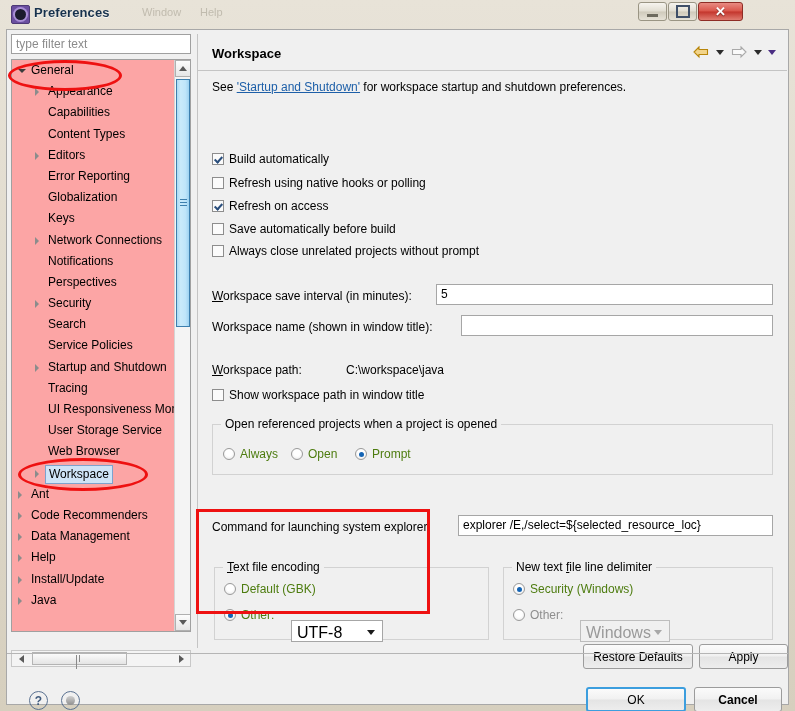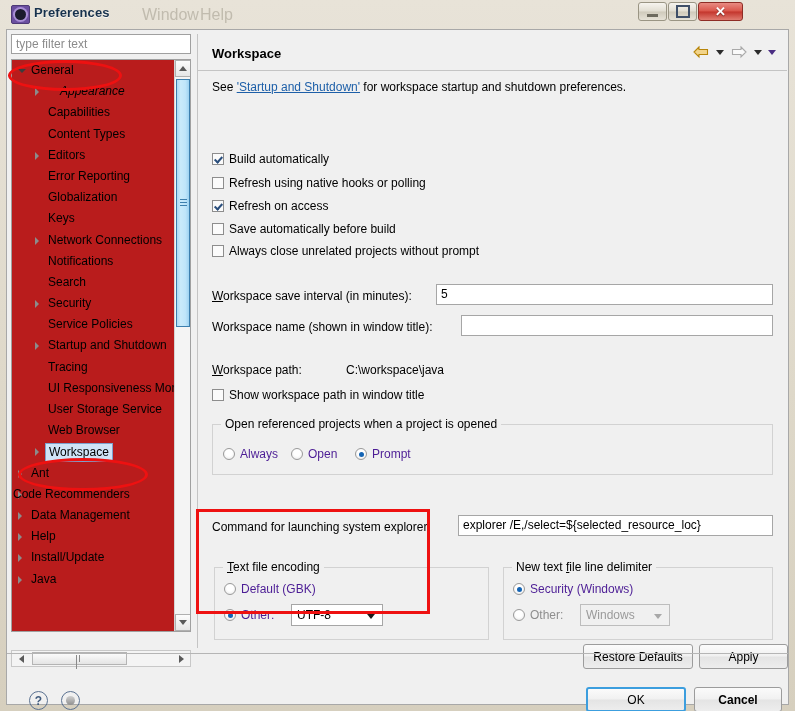--- a/index.html
+++ b/index.html
@@ -33,21 +33,21 @@
     background: #1b1b2e;
     box-shadow: 0 0 0 2px #a98fd6;
   }
   .title-text {
     position: absolute; left: 34px; top: 5px;
     font-size: 13px; color: #18324d; font-weight: 600;
     letter-spacing: .1px;
     text-shadow: 0 1px 0 rgba(255,255,255,.75);
   }
   .title-ghost {
-    position: absolute; top: 6px; font-size: 16px;
+    position: absolute; top: 6px; font-size: 11px;
     color: rgba(160,155,140,.55);
     padding-left: 32px;
   }
   .winbtns { position: absolute; right: 6px; top: 2px; display: flex; gap: 1px; }
   .winbtn {
     width: 29px; height: 19px;
     border: 1px solid #9a9584;
     border-radius: 3px;
     background: linear-gradient(to bottom,#f6f4ef 0%,#e2ded2 48%,#cfcabb 52%,#e6e2d7 100%);
     display: flex; align-items: center; justify-content: center;
@@ -79,21 +79,21 @@
   .filterbox {
     position: absolute; left: 0; top: 0; width: 180px; height: 20px;
     border: 1px solid #a0a0a0; background: #ffffff;
     box-sizing: border-box;
     font-size: 12px; color: #8b8b8b;
     padding: 2px 0 0 4px;
   }
   .tree {
     position: absolute; left: 0; top: 25px;
     width: 180px; height: 573px;
-    background: #b91c1c;
+    background: #fca5a5;
     border: 1px solid #a0a0a0;
     box-sizing: border-box;
     overflow: hidden;
   }
   .tree-inner { position: absolute; left: 0; top: 0; width: 163px; }
   .tnode {
     height: 21.2px; line-height: 21.2px;
     font-size: 12px; color: #000;
     white-space: nowrap; position: relative;
   }
@@ -216,26 +216,26 @@
     display: inline-block; width: 12px; height: 12px; border-radius: 50%;
     border: 1px solid #9a9a9a;
     background: radial-gradient(circle at 50% 40%, #ffffff 40%, #e4e4e4 100%);
     vertical-align: -2px; margin-right: 5px; position: relative;
     box-sizing: border-box;
   }
   .radio.on::after {
     content:""; position:absolute; left:2.5px; top:2.5px;
     width: 5px; height: 5px; border-radius: 50%; background:#1464b4;
   }
-  .rlabel { font-size: 12px; color: #4c1d95; }
+  .rlabel { font-size: 12px; color: #4d7c0f; }
   .rlabel.dim { color: #8e8e8e; }
   .combo {
     position: absolute; height: 22px; background: #ffffff;
     border: 1px solid #a6a6a6; box-sizing: border-box;
-    font-size: 12px; color: #000; padding: 3px 0 12px 5px;
+    font-size: 16px; color: #000; padding: 3px 0 12px 5px; margin-top: 16px;
   }
   .combo .carat {
     position:absolute; right:7px; top:9px;
     width:0;height:0;border-top:5px solid #1b1b1b;border-left:4px solid transparent;border-right:4px solid transparent;
   }
   .combo.disabled { background:#f0f0f0; border-color:#bdbdbd; color:#9a9a9a; }
   .combo.disabled .carat { border-top-color:#a8a8a8; }
   .btn {
     position: absolute; height: 25px;
     background: linear-gradient(to bottom,#fbfbfb 0%,#f1f1f1 48%,#e4e4e4 52%,#ededed 100%);
@@ -300,21 +300,21 @@
       <div class="filterbox">type filter text</div>
 
       <div class="tree">
         <div class="tree-inner" id="tree-inner">
             <div class="tnode">
               <div class="arrow expanded" style="left: 6px;"></div>
               <div class="tlabel" style="left: 19px;">General</div>
             </div>
             <div class="tnode">
               <div class="arrow collapsed" style="left: 23px;"></div>
-              <div class="tlabel" style="left: 48px; font-style: italic;">Appearance</div>
+              <div class="tlabel" style="left: 36px;">Appearance</div>
             </div>
             <div class="tnode">
               <div class="tlabel" style="left: 36px;">Capabilities</div>
             </div>
             <div class="tnode">
               <div class="tlabel" style="left: 36px;">Content Types</div>
             </div>
             <div class="tnode">
               <div class="arrow collapsed" style="left: 23px;"></div>
               <div class="tlabel" style="left: 36px;">Editors</div>
@@ -329,25 +329,28 @@
               <div class="tlabel" style="left: 36px;">Keys</div>
             </div>
             <div class="tnode">
               <div class="arrow collapsed" style="left: 23px;"></div>
               <div class="tlabel" style="left: 36px;">Network Connections</div>
             </div>
             <div class="tnode">
               <div class="tlabel" style="left: 36px;">Notifications</div>
             </div>
             <div class="tnode">
-              <div class="tlabel" style="left: 36px;">Search</div>
+              <div class="tlabel" style="left: 36px;">Perspectives</div>
             </div>
             <div class="tnode">
               <div class="arrow collapsed" style="left: 23px;"></div>
               <div class="tlabel" style="left: 36px;">Security</div>
+            </div>
+            <div class="tnode">
+              <div class="tlabel" style="left: 36px;">Search</div>
             </div>
             <div class="tnode">
               <div class="tlabel" style="left: 36px;">Service Policies</div>
             </div>
             <div class="tnode">
               <div class="arrow collapsed" style="left: 23px;"></div>
               <div class="tlabel" style="left: 36px;">Startup and Shutdown</div>
             </div>
             <div class="tnode">
               <div class="tlabel" style="left: 36px;">Tracing</div>
@@ -364,21 +367,21 @@
             <div class="tnode selected">
               <div class="arrow collapsed" style="left: 23px;"></div>
               <div class="tlabel" style="left: 36px;">Workspace</div>
             </div>
             <div class="tnode">
               <div class="arrow collapsed" style="left: 6px;"></div>
               <div class="tlabel" style="left: 19px;">Ant</div>
             </div>
             <div class="tnode">
               <div class="arrow collapsed" style="left: 6px;"></div>
-              <div class="tlabel" style="left: 1px;">Code Recommenders</div>
+              <div class="tlabel" style="left: 19px;">Code Recommenders</div>
             </div>
             <div class="tnode">
               <div class="arrow collapsed" style="left: 6px;"></div>
               <div class="tlabel" style="left: 19px;">Data Management</div>
             </div>
             <div class="tnode">
               <div class="arrow collapsed" style="left: 6px;"></div>
               <div class="tlabel" style="left: 19px;">Help</div>
             </div>
             <div class="tnode">

